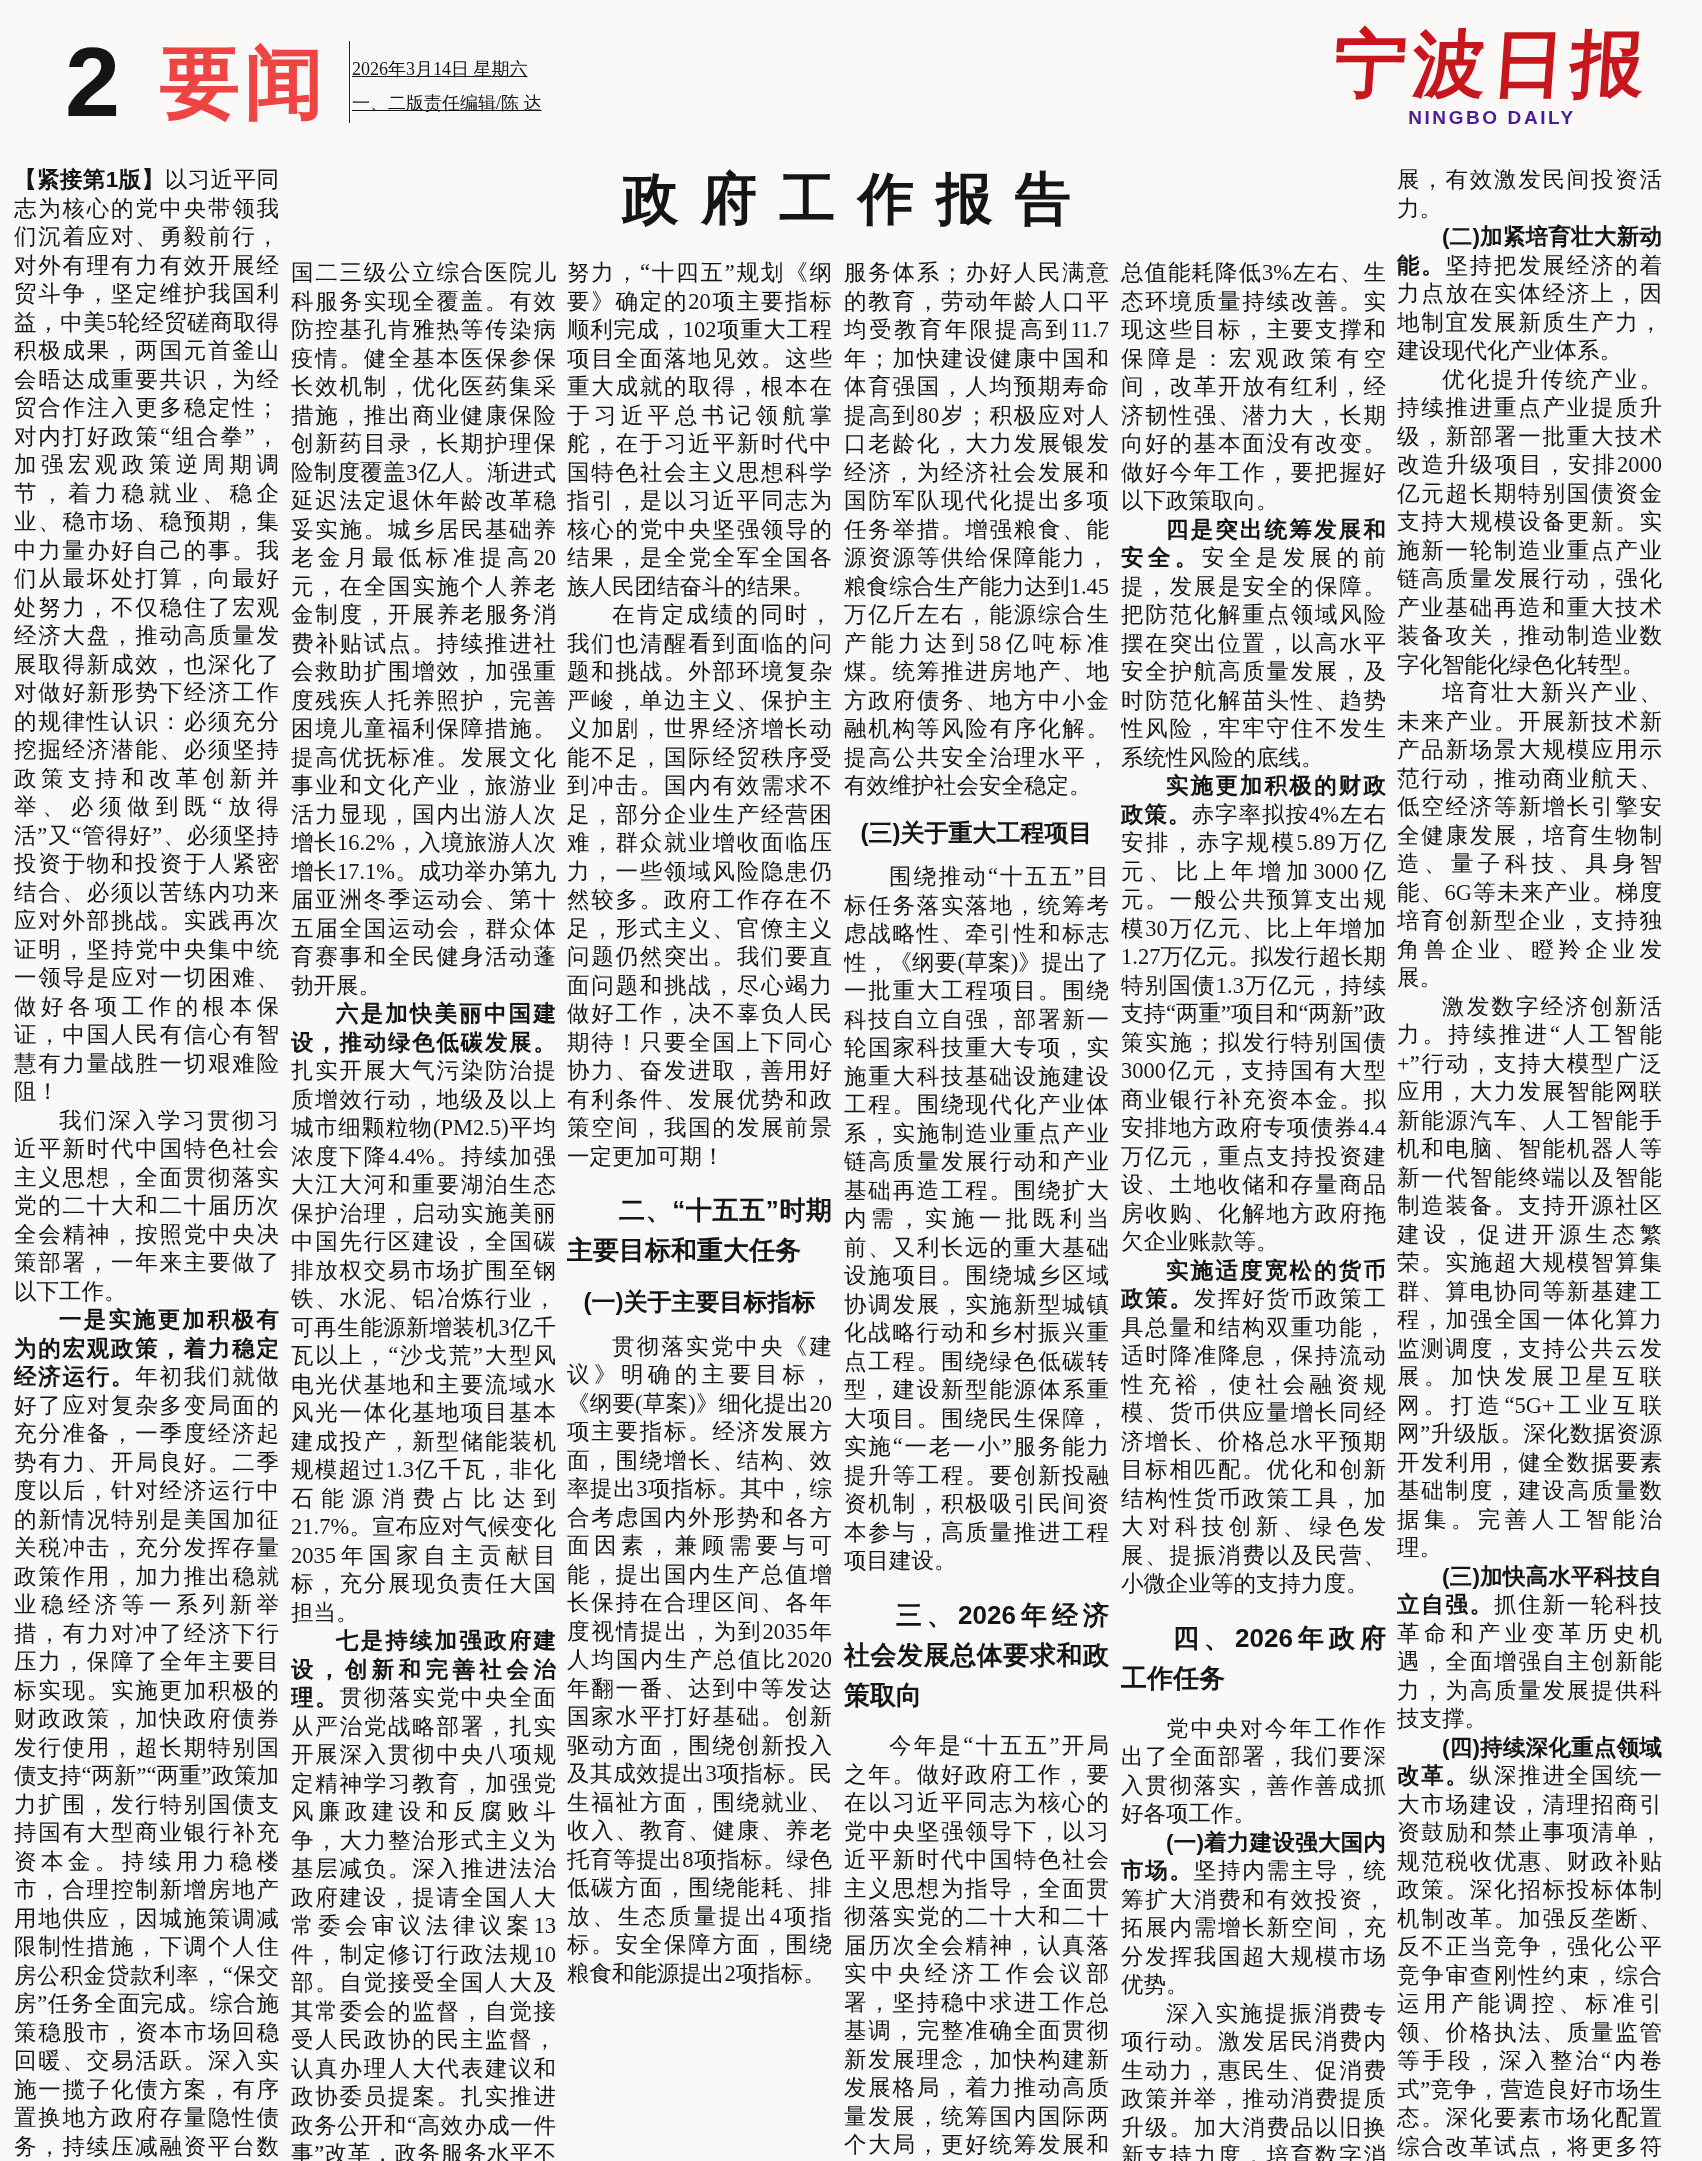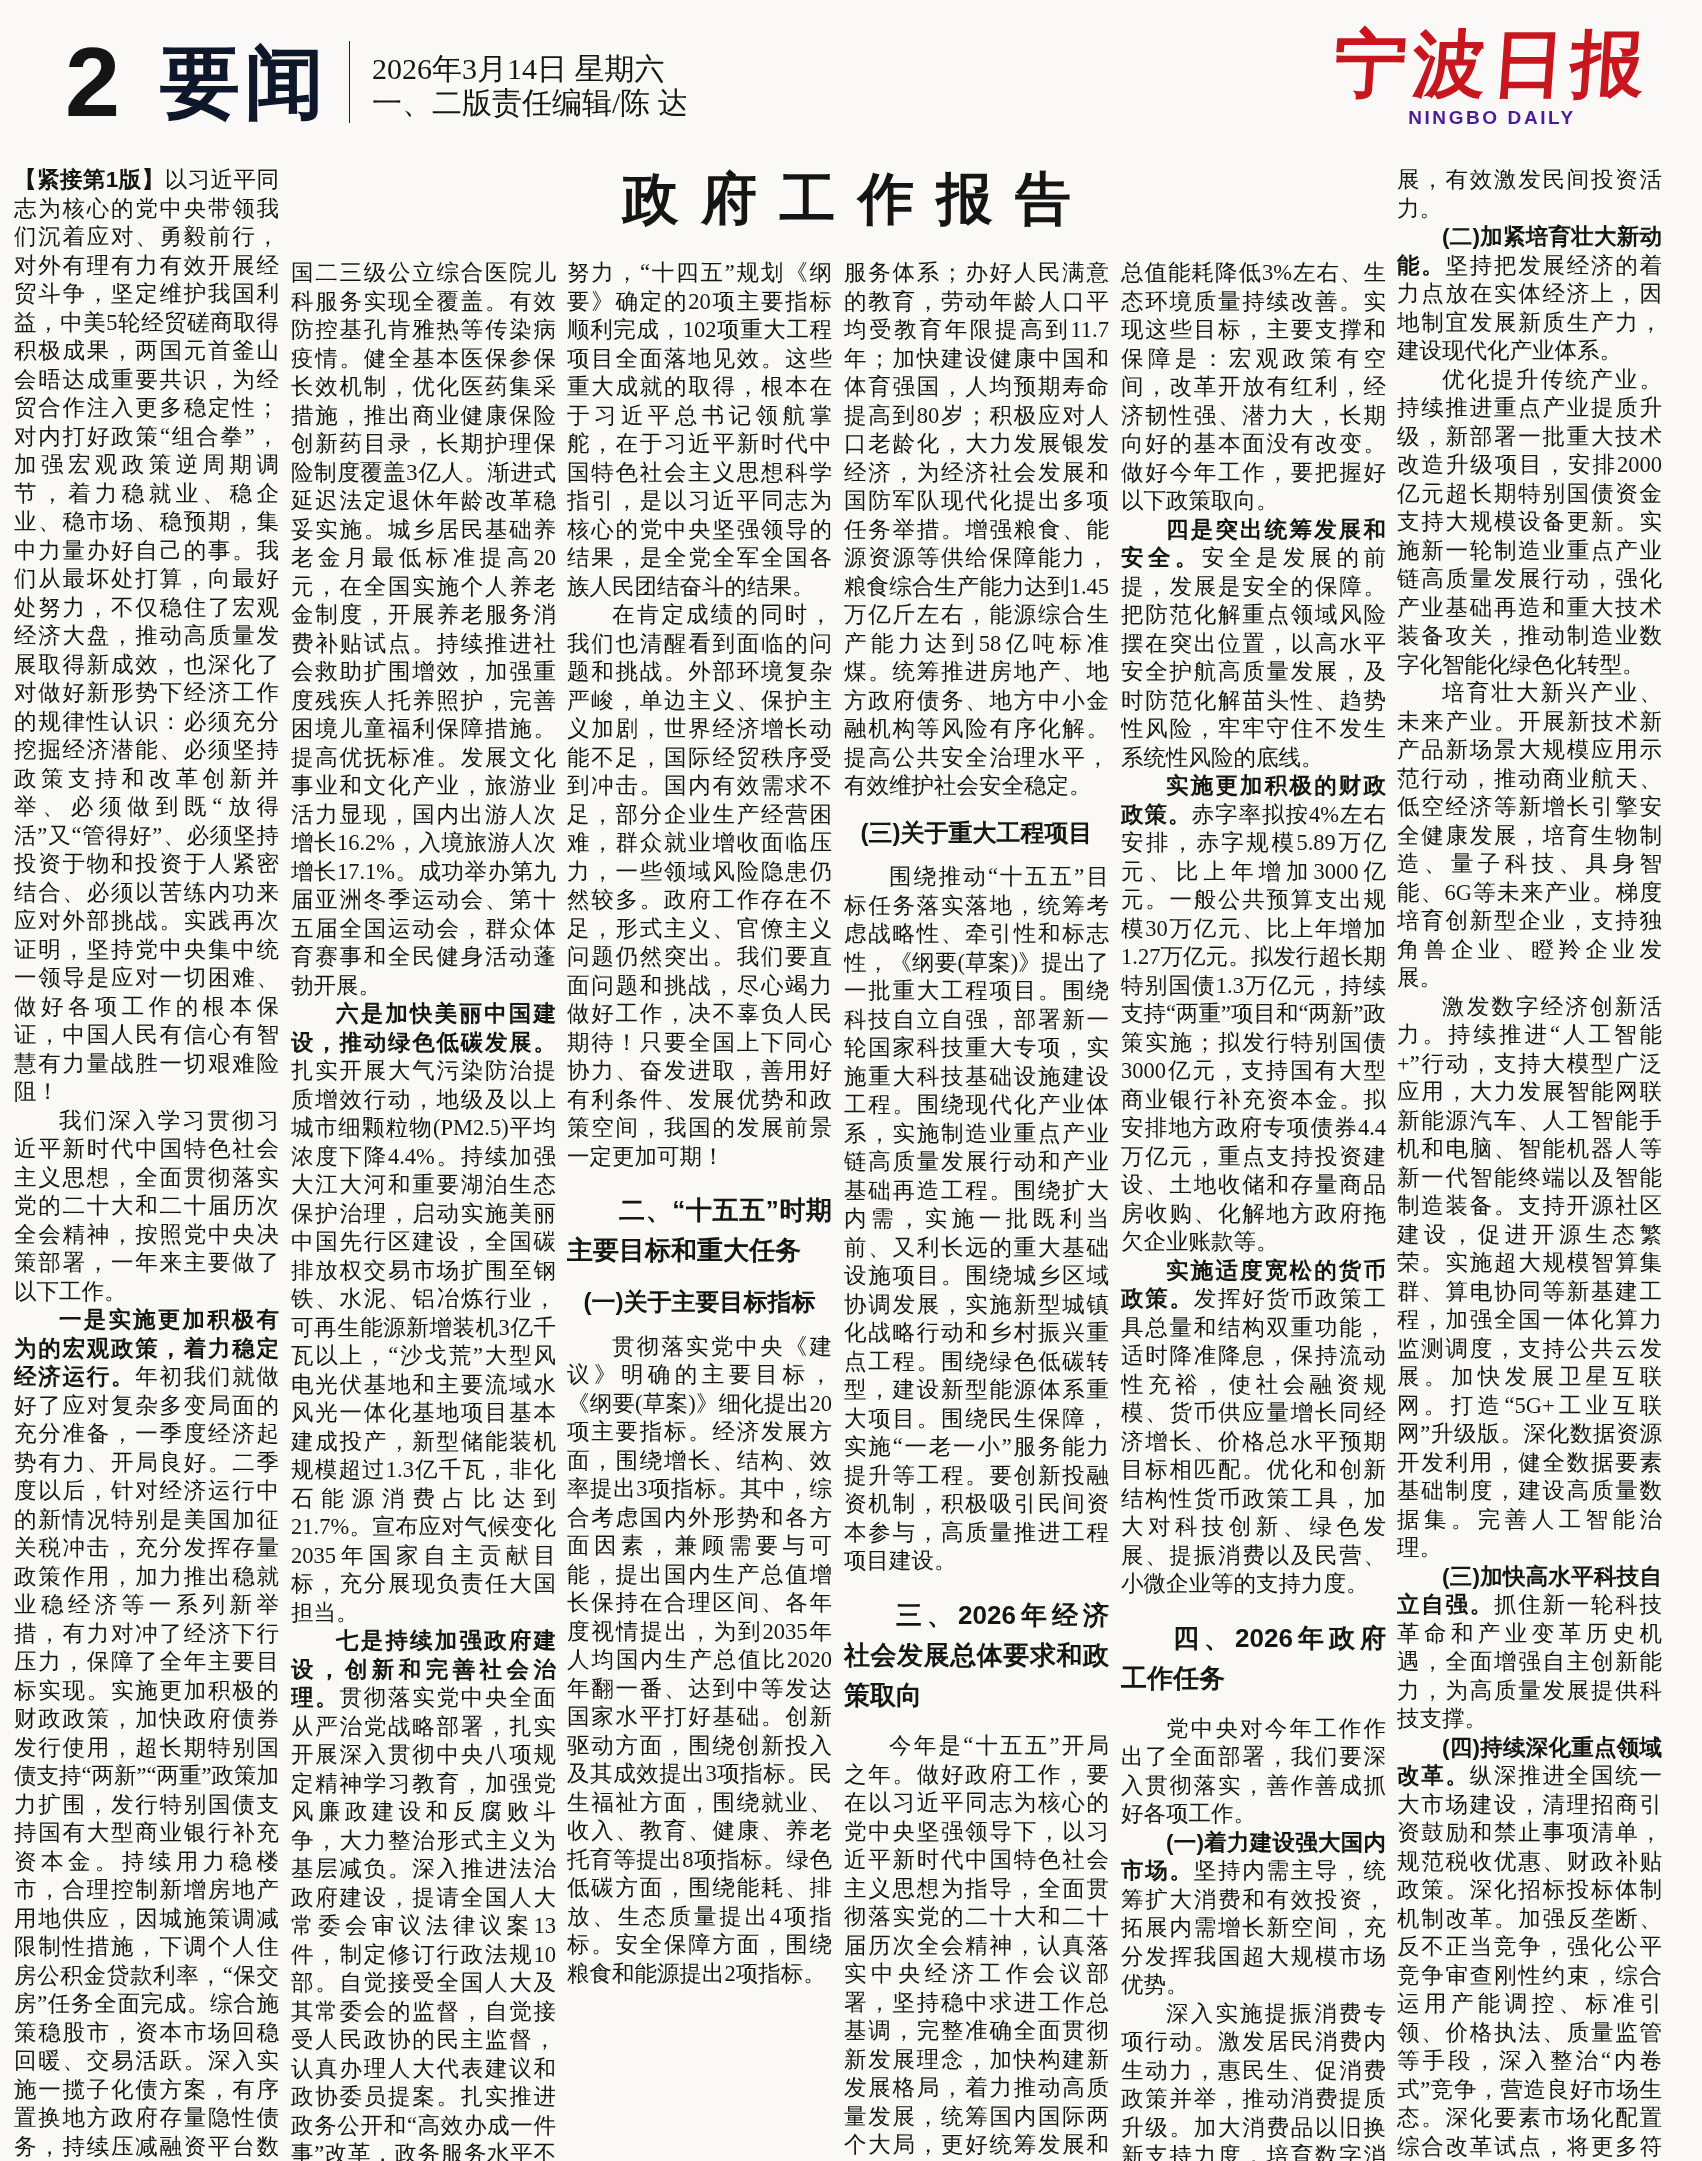--- a/index.html
+++ b/index.html
@@ -5,22 +5,22 @@
   html,body{margin:0;padding:0;}
   body{width:1702px;height:2643px;position:relative;background:#faf9f7;color:#151515;
        font-family:"Liberation Serif", serif;}
   
   .hdr{position:absolute;left:0;top:0;width:100%;height:147px;}
   .pageno{position:absolute;left:65px;top:30px;font-family:"Liberation Sans",sans-serif;
           font-weight:bold;font-size:99px;line-height:104px;}
   .section{position:absolute;left:160px;top:41px;font-family:"Liberation Sans",sans-serif;
            font-weight:900;font-size:80px;line-height:84px;letter-spacing:4.3px;}
   .hdr-divider{position:absolute;left:349px;top:41px;width:1.3px;height:82px;background:#222;}
-  .dateblock{position:absolute;left:372px;top:52px;font-size:30px;line-height:34px;
-             font-family:"Liberation Serif",serif;}
+  .dateblock{position:absolute;left:352px;top:52px;font-size:18px;line-height:34px;
+             font-family:"Liberation Serif",serif;text-decoration:underline;}
   .masthead{position:absolute;right:52px;top:26px;text-align:center;}
   .masthead .cn{font-family:"Liberation Serif",serif;font-weight:900;font-size:73px;
                 line-height:78px;letter-spacing:6px;transform:skewX(-4deg);}
   .masthead .en{font-family:"Liberation Sans",sans-serif;font-weight:bold;font-size:19px;
                 letter-spacing:2.6px;margin-top:2.6px;color:#4c1d95;}
   
   .main-title{position:absolute;left:458px;top:156px;width:800px;text-align:center;
               font-family:"Liberation Sans",sans-serif;font-weight:900;font-size:56px;
               letter-spacing:22.5px;line-height:86px;white-space:nowrap;}
   
@@ -35,21 +35,21 @@
          line-height:30px;margin:17.3px 0 15.6px 0;text-align:center;text-indent:0;}
   #col0,#col5{top:166px;}
   #col0{left:14px;} #col1{left:291px;} #col2{left:567px;}
   #col3{left:844px;} #col4{left:1121px;} #col5{left:1397px;}
 </style>
 </head>
 <body>
 
 <div class="hdr">
   <div class="pageno">2</div>
-  <div class="section" style="color: #0f172a;">要闻</div>
+  <div class="section" style="color: #ef4444;">要闻</div>
   <div class="hdr-divider"></div>
   <div class="dateblock">
     <div>2026年3月14日  星期六</div>
     <div>一、二版责任编辑/陈  达</div>
   </div>
   <div class="masthead">
     <div class="cn" style="color: rgb(200, 22, 30);">宁波日报</div>
     <div class="en">NINGBO DAILY</div>
   </div>
 </div>

